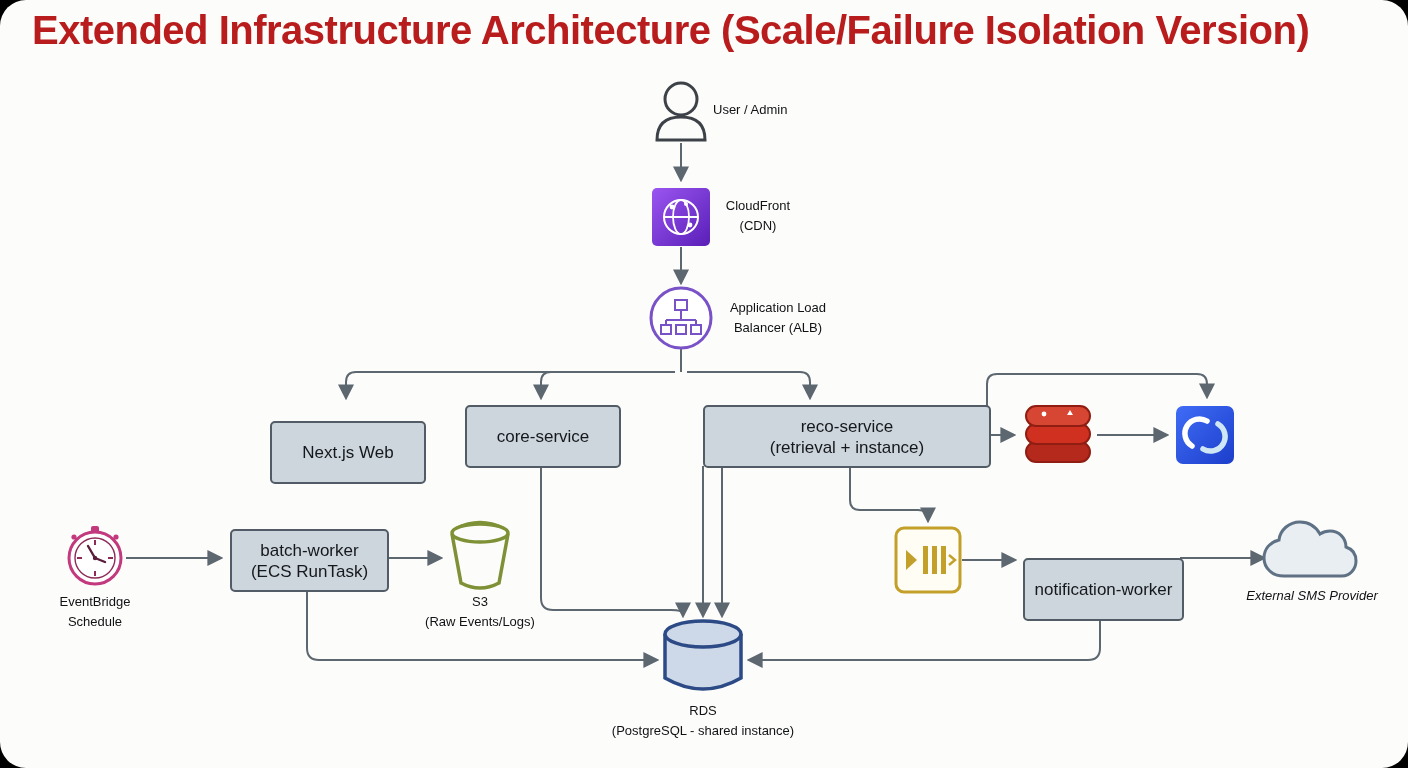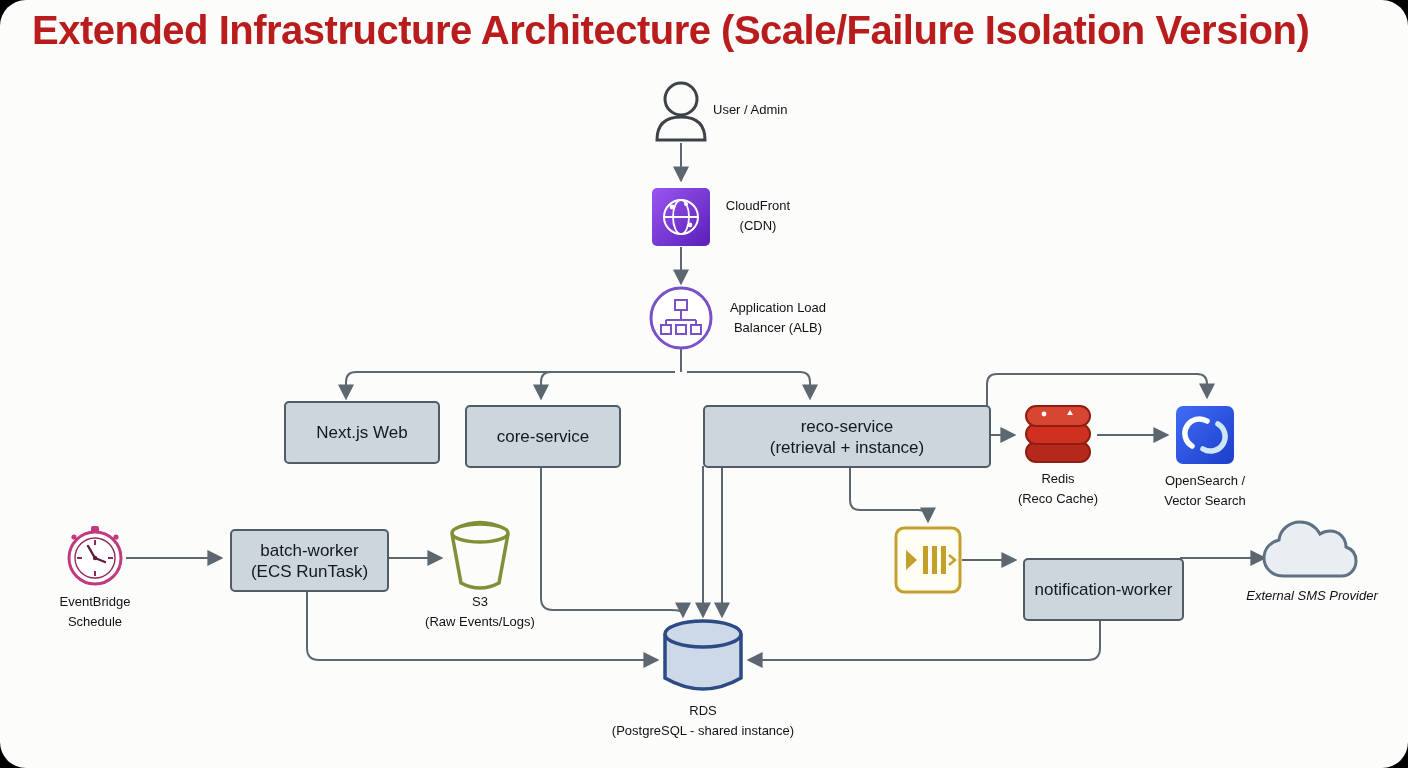--- a/index.html
+++ b/index.html
@@ -143,21 +143,21 @@
     </g>
 
     <path d="M 1284 576 C 1272 576 1264 568 1264 558 C 1264 549 1270 542 1279 540 C 1280 530 1289 522 1300 522 C 1309 522 1316 527 1320 534 C 1323 532 1326 531 1330 531 C 1339 531 1346 538 1346 547 C 1352 549 1356 554 1356 561 C 1356 569 1350 576 1342 576 Z" fill="#e9eef3" stroke="#5f7184" stroke-width="3"></path>
 
     <g stroke="#2c4a85" stroke-width="3.5" fill="#cdd8e8">
       <path d="M 665 634 L 665 678 Q 703 700 741 678 L 741 634"></path>
       <ellipse cx="703" cy="634" rx="38" ry="13"></ellipse>
     </g>
   </svg>
 
-  <div class="node-box" style="left:270px;top:401px;width:152px;height:59px;margin-left:14px;">
+  <div class="node-box" style="left:270px;top:421px;width:152px;height:59px;">
     <span>Next.js Web</span>
   </div>
 
   <div class="node-box" style="left:465px;top:405px;width:152px;height:59px;">
     <span>core-service</span>
   </div>
 
   <div class="node-box" style="left:703px;top:405px;width:284px;height:59px;">
     <span>reco-service</span>
     <span>(retrieval + instance)</span>
@@ -177,29 +177,21 @@
   <div class="lbl" style="left:712px;top:196px;width:92px;">
     <div>CloudFront</div>
     <div>(CDN)</div>
   </div>
 
   <div class="lbl" style="left:712px;top:298px;width:132px;">
     <div>Application Load</div>
     <div>Balancer (ALB)</div>
   </div>
 
-  <div class="lbl" style="left:993px;top:469px;width:130px;">
-    <div>Redis</div>
-    <div>(Reco Cache)</div>
-  </div>
-
-  <div class="lbl" style="left:1130px;top:471px;width:150px;">
-    <div>OpenSearch /</div>
-    <div>Vector Search</div>
-  </div>
+
 
   <div class="lbl" style="left:15px;top:592px;width:160px;">
     <div>EventBridge</div>
     <div>Schedule</div>
   </div>
 
   <div class="lbl" style="left:390px;top:592px;width:180px;">
     <div>S3</div>
     <div>(Raw Events/Logs)</div>
   </div>

